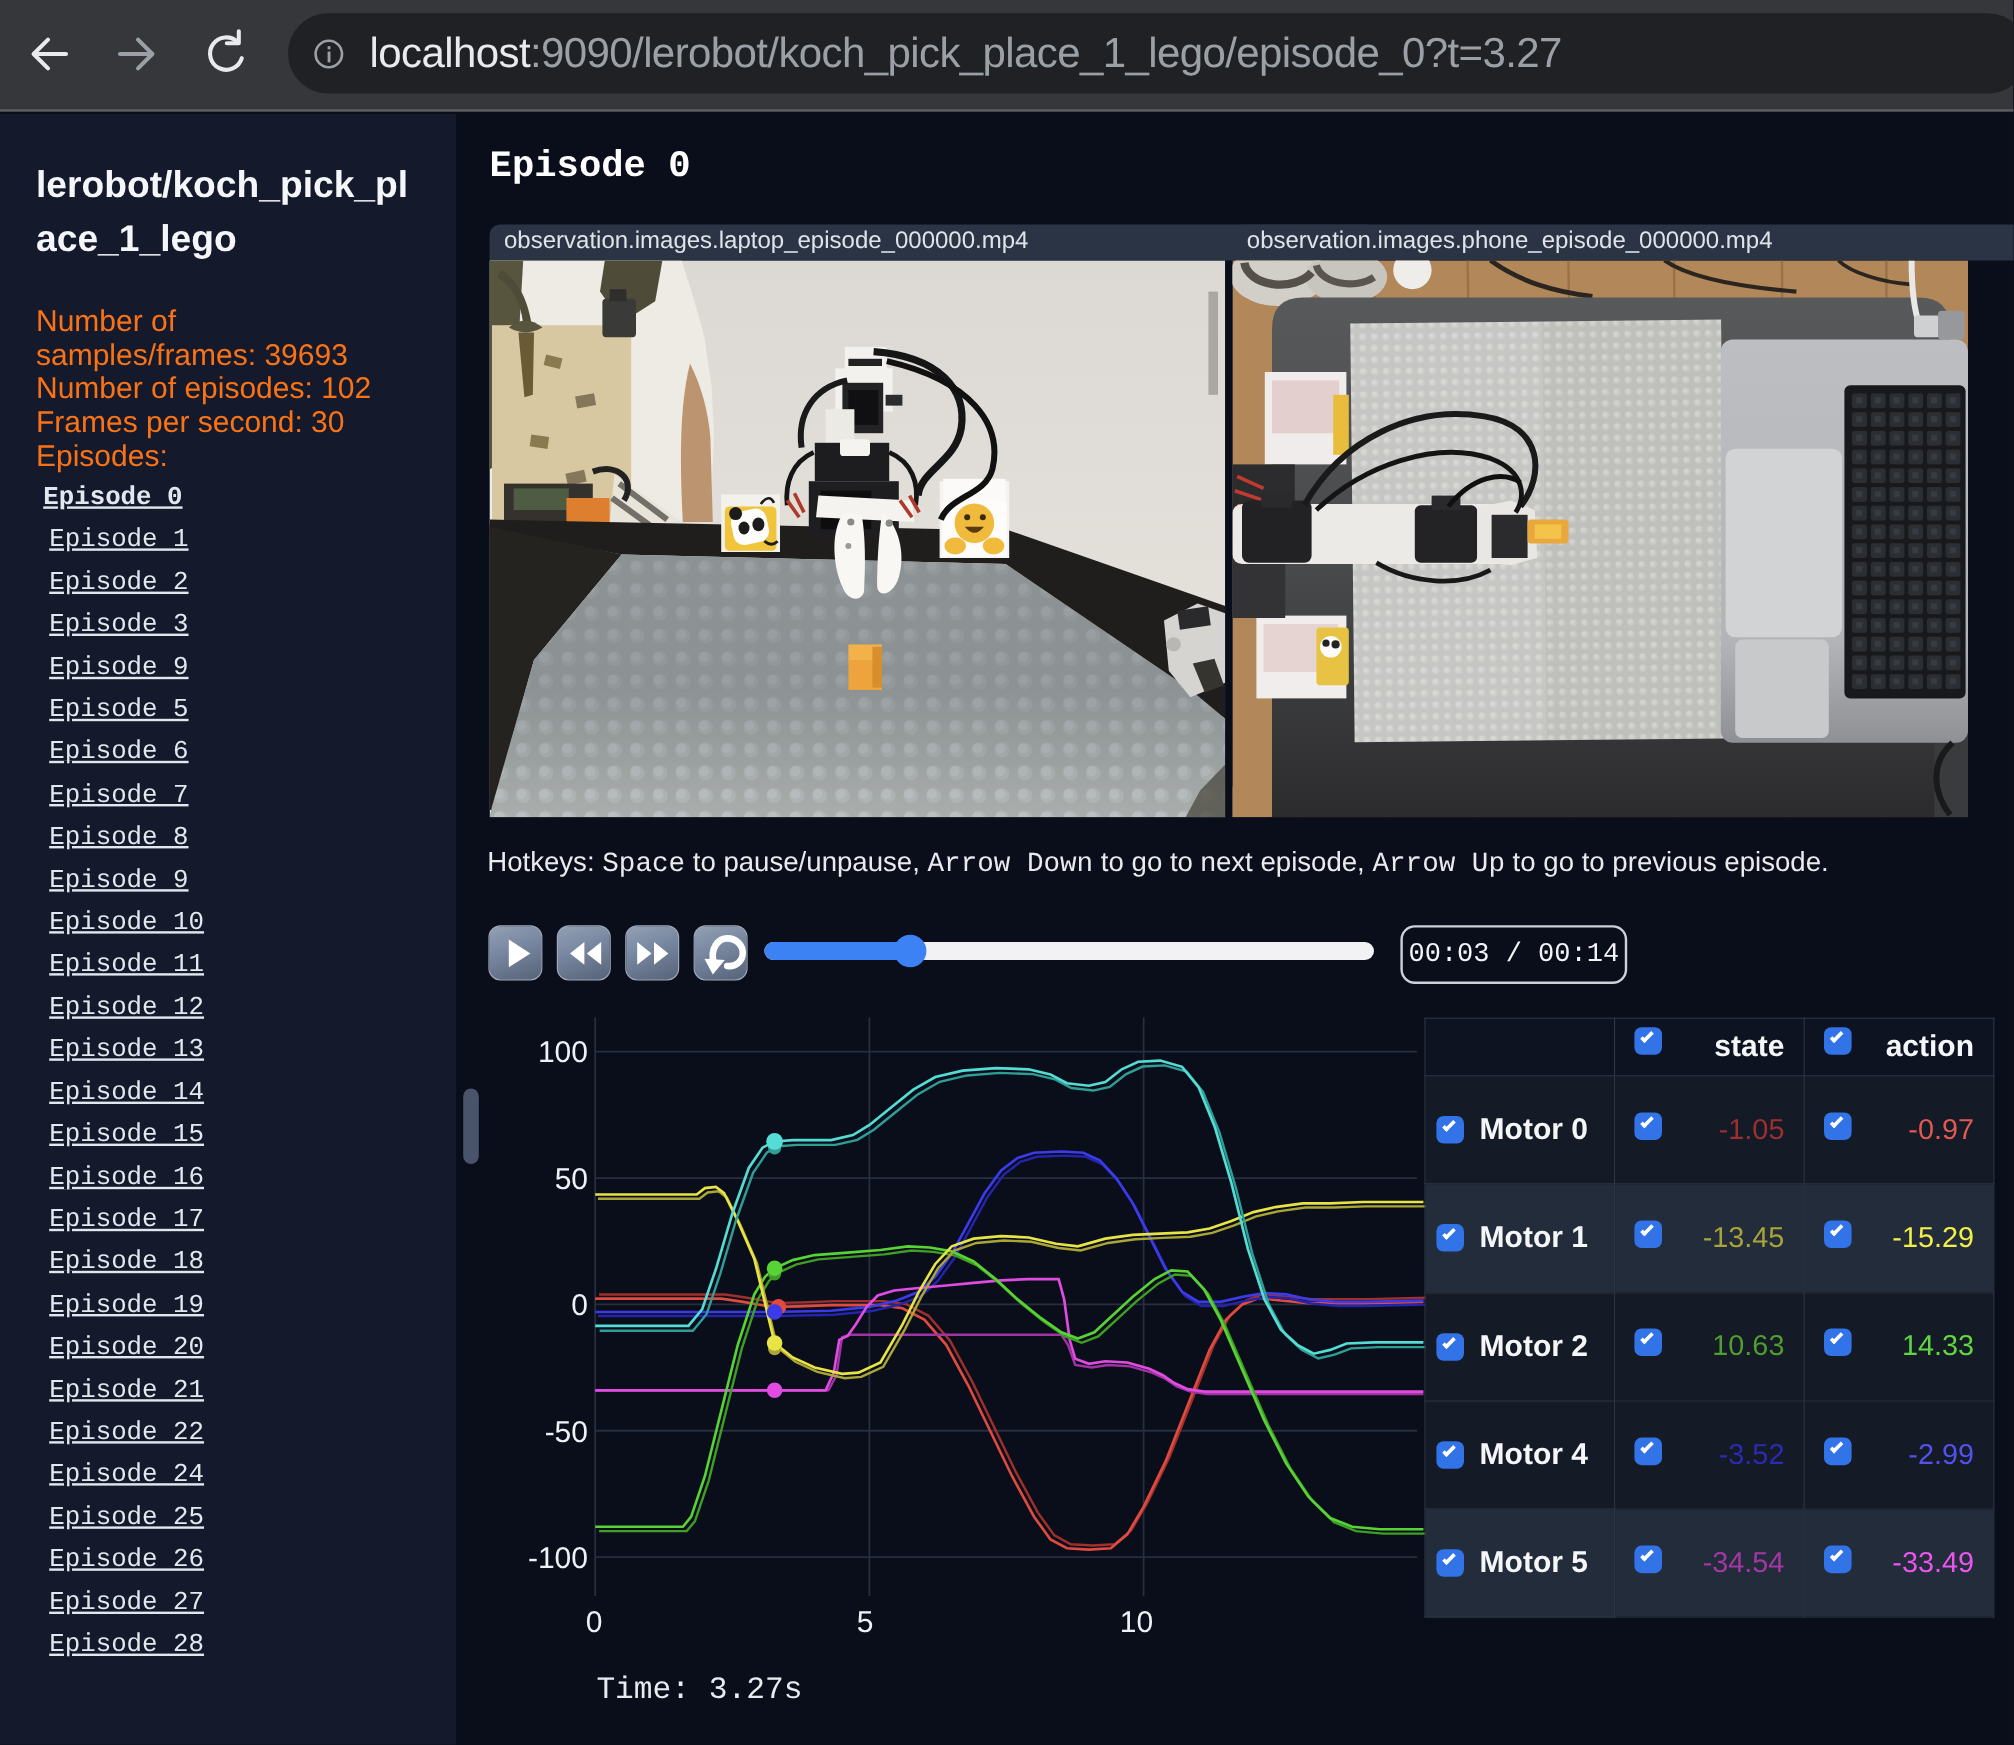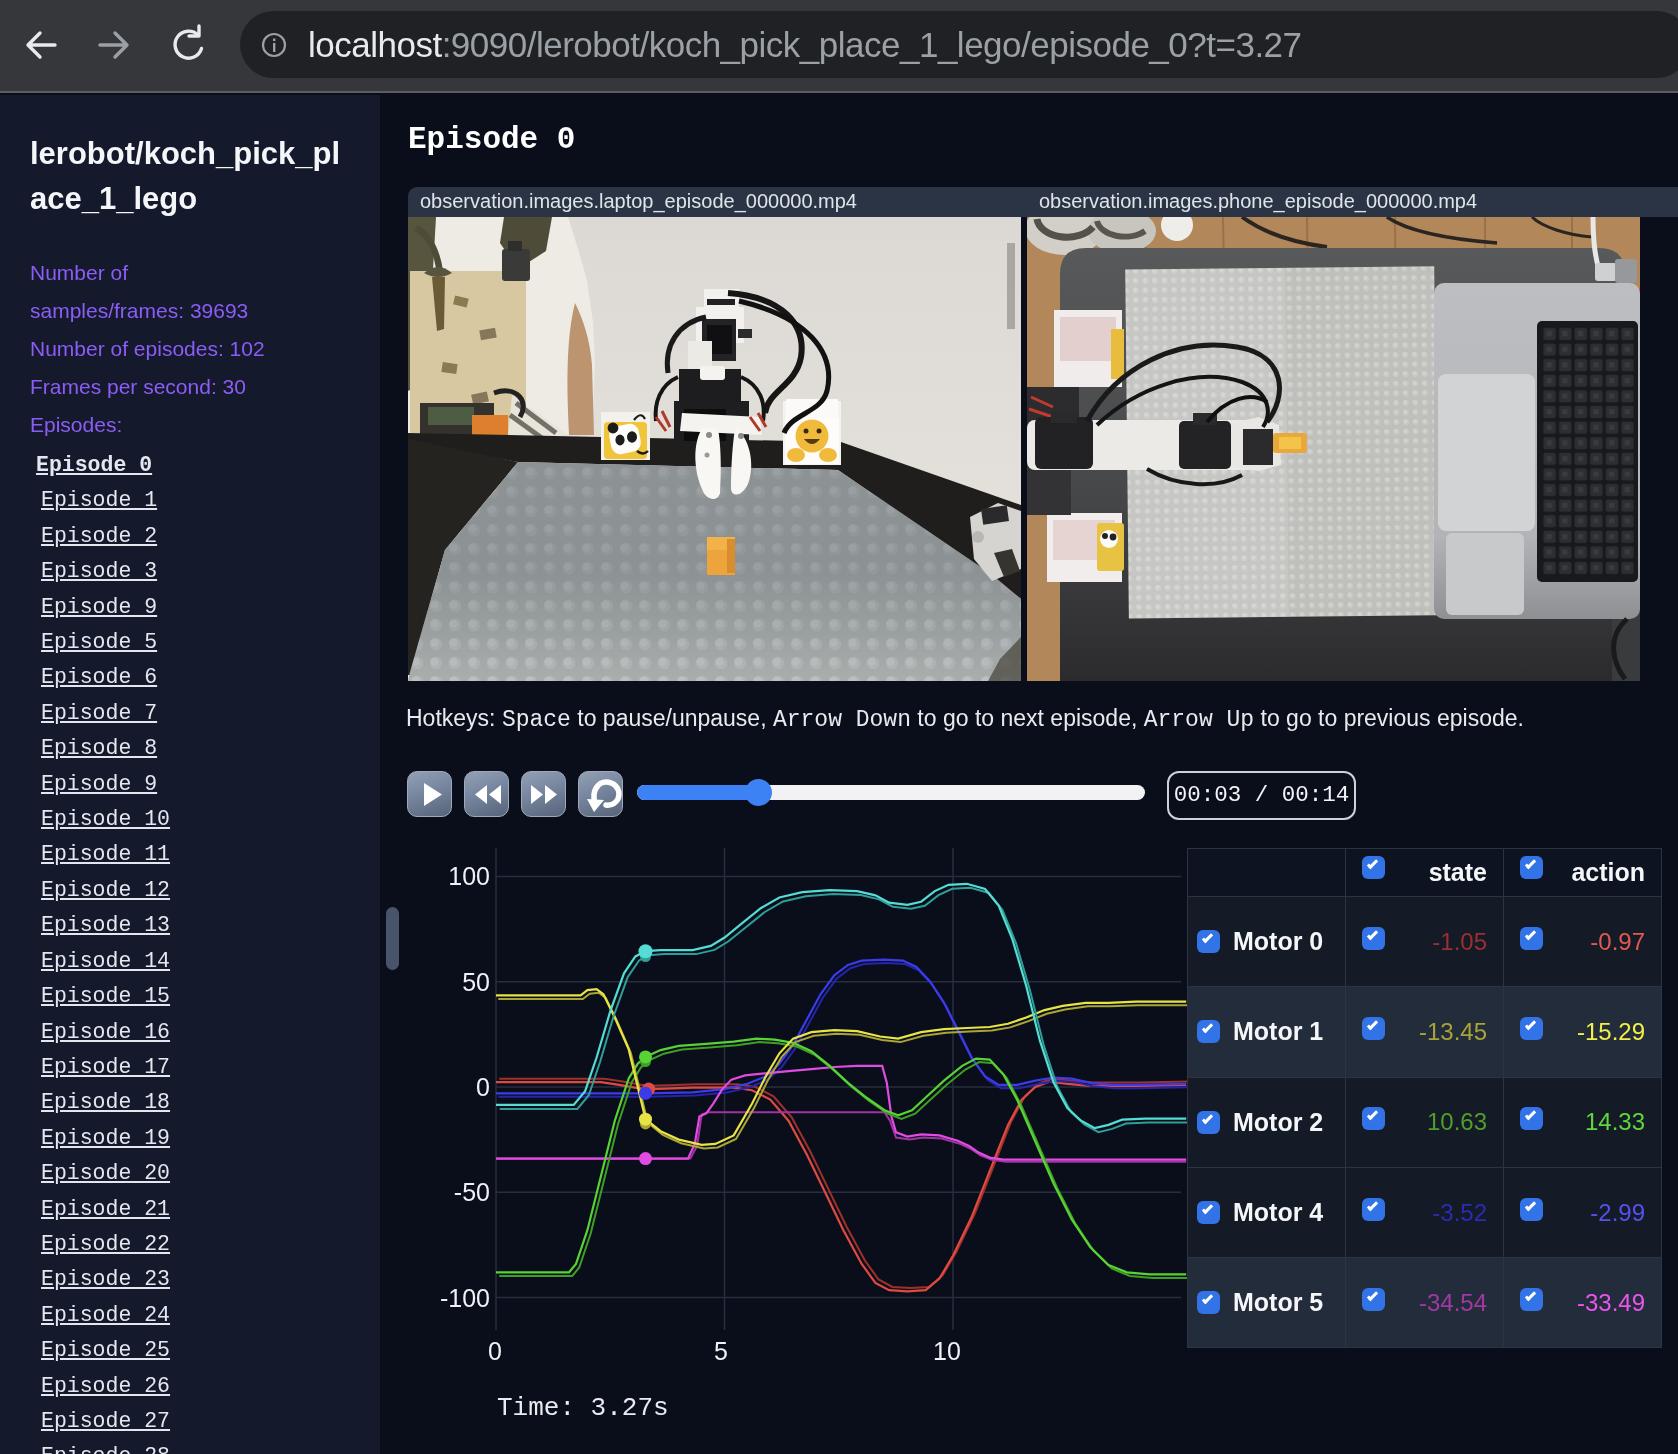--- a/index.html
+++ b/index.html
@@ -4,21 +4,21 @@
 html,body{width:1678px;height:1454px;overflow:hidden}
 body{background:#0a0e1b;font-family:"Liberation Sans",sans-serif;position:relative}
 .chrome{position:absolute;left:0;top:0;width:1678px;height:93px;background:#36373a;border-bottom:2px solid #5b5d60}
 .navic{position:absolute;left:0;top:0}
 .urlbar{position:absolute;left:240px;top:11px;width:1450px;height:67px;border-radius:34px;background:#1f2124;display:flex;align-items:center;padding-left:12px}
 .url{font-size:35px;margin-left:12px;letter-spacing:-0.5px}
 .host{color:#e8eaed}
 .rest{color:#9aa0a6}
 .sidebar{position:absolute;left:0;top:95px;width:380px;height:1359px;background:#141a2b;color:#e2e6ee;padding:36px 28px 0 30px}
 .sidebar h1{font-size:31px;line-height:45px;color:#f4f6f9;font-weight:bold;margin-bottom:33px;word-break:break-all}
-.sidebar p{font-size:21px;line-height:38px;color:#8b5cf6}
+.sidebar p{font-size:25px;line-height:28px;color:#f97316}
 .sidebar ul{list-style:none;margin-top:4px}
 .sidebar li{font-family:"Liberation Mono",monospace;font-size:21.5px;line-height:35.4px;padding-left:11px}
 .sidebar li a{color:#e3e8f0;text-decoration:underline}
 .sidebar li.cur{padding-left:6px}
 .sidebar li.cur a{font-weight:bold}
 .scrollpill{position:absolute;left:386px;top:907px;width:13px;height:63px;border-radius:7px;background:#49536a}
 .main{position:absolute;left:380px;top:93px;width:1298px;height:1361px}
 .eph{position:absolute;left:28px;top:29px;font-family:"Liberation Mono",monospace;font-size:31px;font-weight:bold;color:#fff}
 .vid{position:absolute;top:94px;width:740px}
 .vid .vhead{height:30px;background:#2b3444;border-radius:9px 9px 0 0;color:#dfe4ea;font-size:20px;line-height:29px;padding-left:12px;white-space:nowrap;overflow:hidden}
@@ -92,21 +92,20 @@
 <li><a>Episode 13</a></li>
 <li><a>Episode 14</a></li>
 <li><a>Episode 15</a></li>
 <li><a>Episode 16</a></li>
 <li><a>Episode 17</a></li>
 <li><a>Episode 18</a></li>
 <li><a>Episode 19</a></li>
 <li><a>Episode 20</a></li>
 <li><a>Episode 21</a></li>
 <li><a>Episode 22</a></li>
-<li><a>Episode 23</a></li>
 <li><a>Episode 24</a></li>
 <li><a>Episode 25</a></li>
 <li><a>Episode 26</a></li>
 <li><a>Episode 27</a></li>
 <li><a>Episode 28</a></li>
 </ul>
 </div>
 <div class="scrollpill"></div>
 <div class="main">
 <div class="eph">Episode 0</div>

